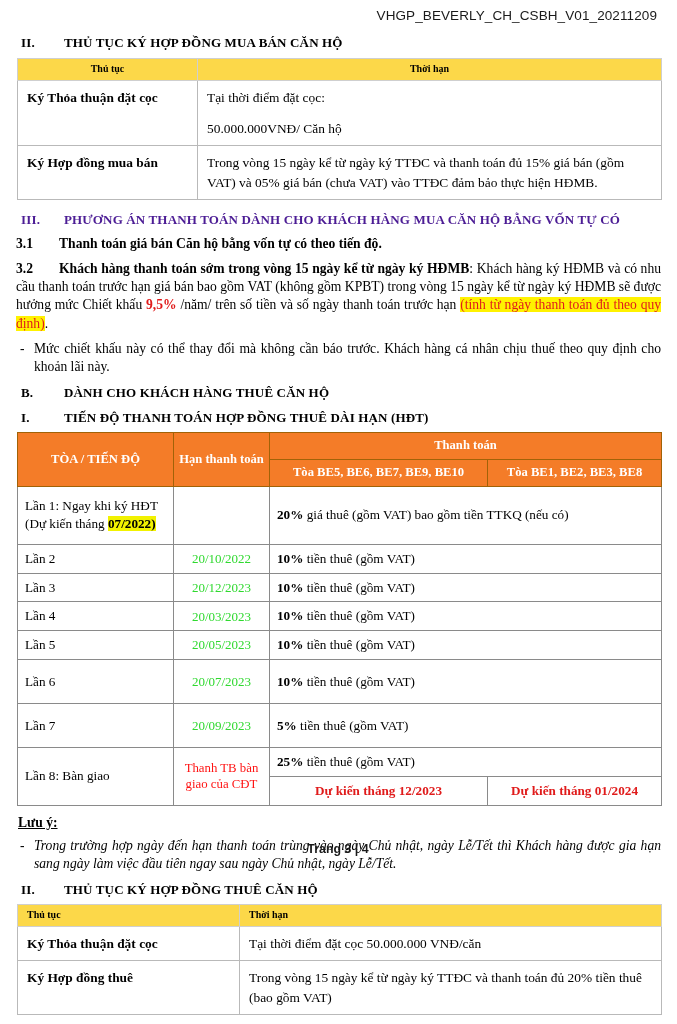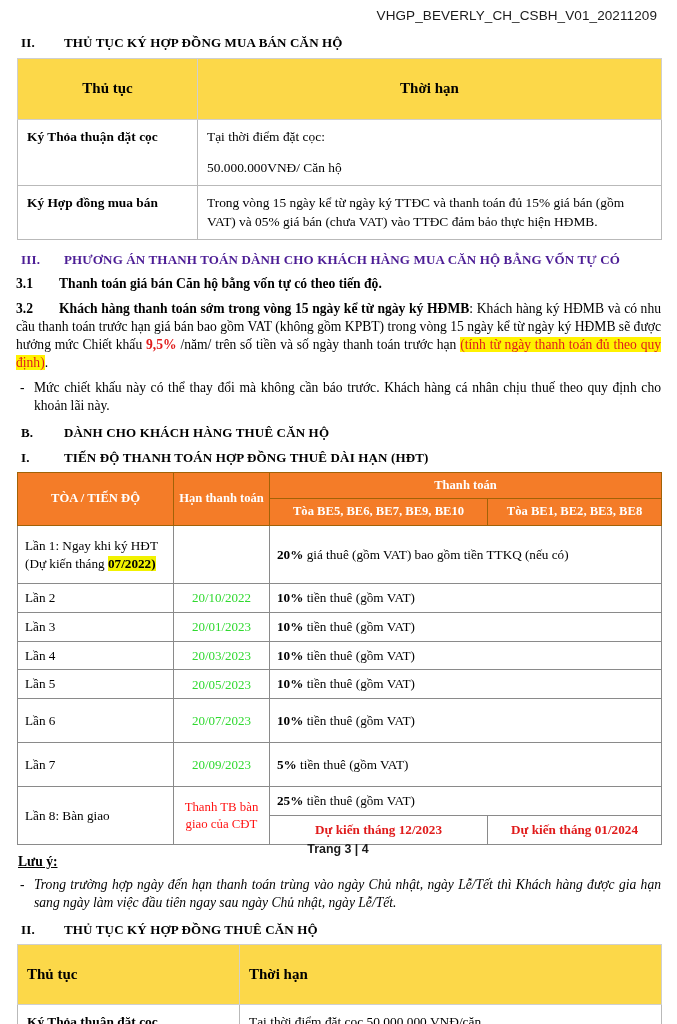--- a/index.html
+++ b/index.html
@@ -101,22 +101,22 @@
   table.yellow-tbl td, table.yellow-tbl th {
     border: 1px solid #b9b9b9;
     padding: 7px 9px;
     font-size: 13.4px;
     vertical-align: top;
     line-height: 1.45;
   }
   table.yellow-tbl th {
     background: #FCD849;
     font-weight: bold;
-    font-size: 15px;
-    padding: 19px 9px;
+    font-size: 10px;
+    padding: 3px 9px;
     border-color: #cfcfcf;
     margin-left: 12px;
   }
   table.yellow-tbl.centered-head th { text-align: center; }
   table.yellow-tbl.left-head th { text-align: left; }
   td.lbl { font-weight: bold; }
   .cell-line { display: block; }
   .cell-line + .cell-line { margin-top: 12px; }
 
   
@@ -266,21 +266,21 @@
         <td></td>
         <td class="amt" colspan="2"><b>20%</b><span> giá thuê (gồm VAT) bao gồm tiền TTKQ (nếu có)</span></td>
       </tr>
       <tr>
         <td>Lần 2</td>
         <td class="date">20/10/2022</td>
         <td class="amt" colspan="2"><b>10%</b><span> tiền thuê (gồm VAT)</span></td>
       </tr>
       <tr>
         <td>Lần 3</td>
-        <td class="date">20/01/2023</td>
+        <td class="date">20/12/2023</td>
         <td class="amt" colspan="2"><b>10%</b><span> tiền thuê (gồm VAT)</span></td>
       </tr>
       <tr>
         <td>Lần 4</td>
         <td class="date">20/03/2023</td>
         <td class="amt" colspan="2"><b>10%</b><span> tiền thuê (gồm VAT)</span></td>
       </tr>
       <tr>
         <td>Lần 5</td>
         <td class="date">20/05/2023</td>

